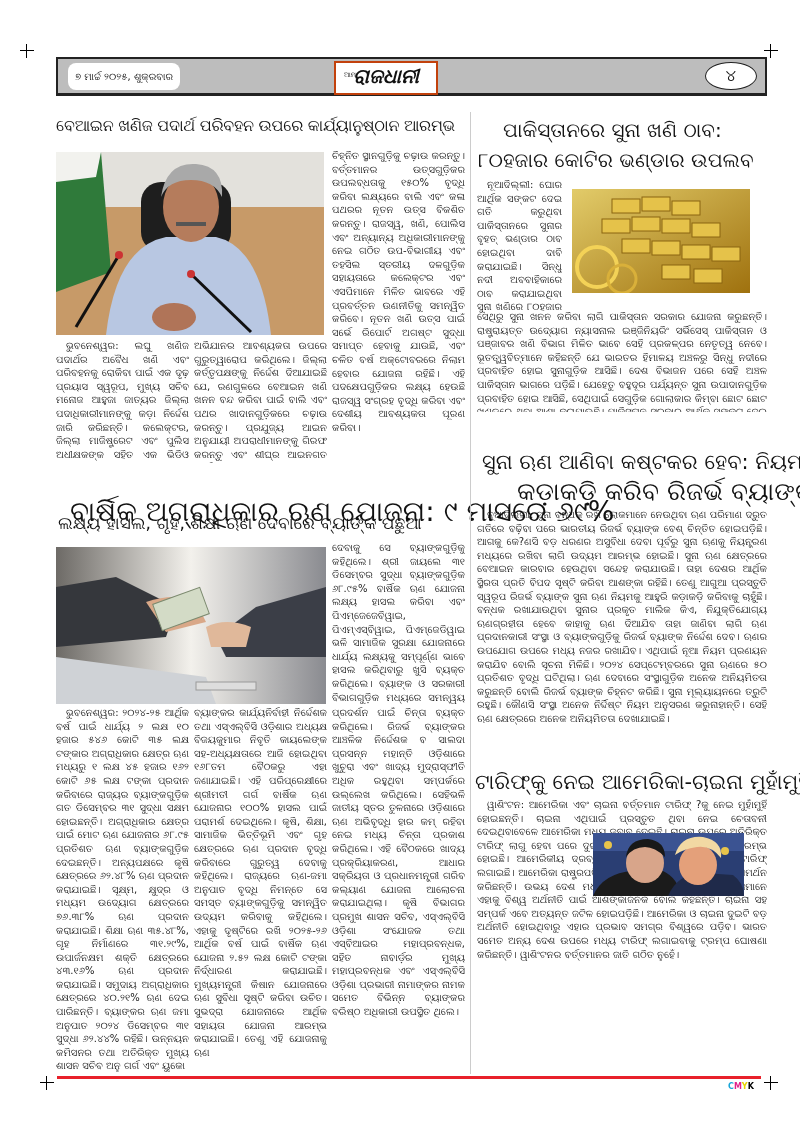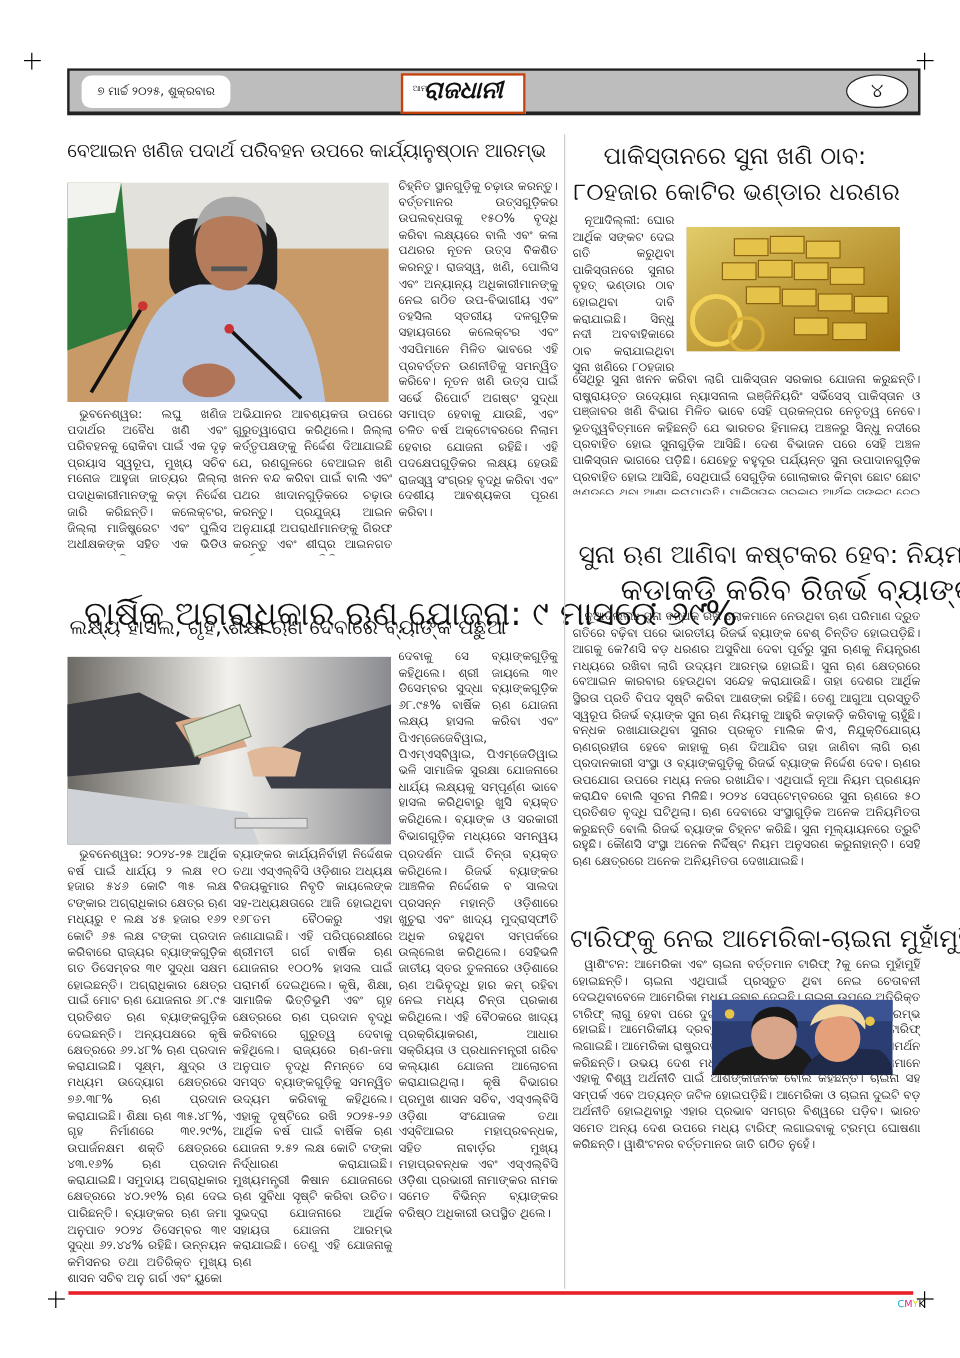--- a/index.html
+++ b/index.html
@@ -1,30 +1,30 @@
 <!DOCTYPE html>
 <html><head>
 <meta charset="utf-8">
 <style>
   html,body{margin:0;padding:0;background:#fff;}
   body{width:800px;height:1132px;position:relative;overflow:hidden;font-family:"DejaVu Sans",sans-serif;color:#111;}
   .crop{position:absolute;width:14px;height:14px;}
   .crop:before{content:"";position:absolute;left:6px;top:0;width:1px;height:14px;background:#000;}
   .crop:after{content:"";position:absolute;left:0;top:6px;width:14px;height:1px;background:#000;}
   .masthead{position:absolute;left:56px;top:57px;width:707px;height:34px;background:#bdbdbd;border:2px solid #222;border-bottom-width:3px;}
-  .date-pill{position:absolute;left:10px;top:4px;width:124px;height:27px;background:#fff;border-radius:8px;font-size:10px;line-height:27px;text-align:center;}
+  .date-pill{position:absolute;left:10px;top:4px;width:112px;height:27px;background:#fff;border-radius:8px;font-size:10px;line-height:27px;text-align:center;}
   .logo{position:absolute;left:276px;top:2px;width:100px;height:30px;background:#fff;border:2px solid #c2410c;font-size:20px;font-weight:bold;font-style:italic;text-align:center;line-height:30px;font-family:Liberation Mono, monospace;}
   .logo small{position:absolute;left:8px;top:-3px;font-size:7px;font-style:normal;font-weight:normal;}
   .page-oval{position:absolute;right:8px;top:3px;width:50px;height:26px;border:1.5px solid #222;border-radius:50%;background:#fff;font-size:16px;text-align:center;line-height:26px;}
   .headline{position:absolute;font-size:19px;line-height:26px;color:#111;white-space:nowrap;}
   .headline.big{font-size:20px;line-height:30px;}
   .photo{position:absolute;overflow:hidden;}
   .col{position:absolute;font-size:10px;line-height:13.6px;text-align:justify;color:#222;overflow:hidden;}
   .red-rule{position:absolute;left:57px;top:1076px;width:704px;height:3px;background:#e8202a;}
-  .cmyk{position:absolute;left:748px;top:1082px;font-size:8px;font-weight:normal;}
+  .cmyk{position:absolute;left:728px;top:1082px;font-size:8px;font-weight:bold;}
   .cmyk span:nth-child(1){color:#1aa6d8;}
   .cmyk span:nth-child(2){color:#e0218a;}
   .cmyk span:nth-child(3){color:#e8d400;}
   .cmyk span:nth-child(4){color:#000;}
   .vsep{position:absolute;background:#ccc;width:1px;}
 </style>
 </head>
 <body>
 
 <div class="crop" style="left:20px;top:44px;"></div>
@@ -59,21 +59,21 @@
     <line x1="195" y1="180" x2="135" y2="122" stroke="#111" stroke-width="3"></line>
     <circle cx="135" cy="122" r="4" fill="#c33"></circle>
     <ellipse cx="118" cy="165" rx="22" ry="14" fill="#b07458"></ellipse>
   </svg>
 </div>
 <div class="col" style="left:56px;top:339px;width:133px;height:124px;text-indent:10px;">ଭୁବନେଶ୍ୱର: ଲଘୁ ଖଣିଜ ପଦାର୍ଥର ଅବୈଧ ଖଣି ଏବଂ ପରିବହନକୁ ରୋକିବା ପାଇଁ ଏକ ଦୃଢ଼ ପ୍ରୟାସ ସ୍ୱରୂପ, ମୁଖ୍ୟ ସଚିବ ମନୋଜ ଆହୁଜା ଜାତ୍ୟର ଜିଲ୍ଲା ପଦାଧିକାରୀମାନଙ୍କୁ କଡ଼ା ନିର୍ଦ୍ଦେଶ ଜାରି କରିଛନ୍ତି। କଲେକ୍ଟର, ଜିଲ୍ଲା ମାଜିଷ୍ଟ୍ରେଟ ଏବଂ ପୁଲିସ ଅଧୀକ୍ଷକଙ୍କ ସହିତ ଏକ ଭିଡିଓ କନଫରେନ୍ସିଂ ସମୟରେ, ଆହୁଜା ଏହି ବେଆଇନ କାର୍ଯ୍ୟକଳାପକୁ ମୁକାବିଲା କରିବା ପାଇଁ ଏକ ବ୍ୟାପକ କାର୍ଯ୍ୟାନୁଷ୍ଠାନ</div>
 <div class="col" style="left:194px;top:339px;width:133px;height:124px;">ଅଭିଯାନର ଆବଶ୍ୟକତା ଉପରେ ଗୁରୁତ୍ୱାରୋପ କରିଥିଲେ। ଜିଲ୍ଲା କର୍ତ୍ତୃପକ୍ଷଙ୍କୁ ନିର୍ଦ୍ଦେଶ ଦିଆଯାଇଛି ଯେ, ରଣଗୁଳରେ ବେଆଇନ ଖଣି ଖନନ ବନ୍ଦ କରିବା ପାଇଁ ବାଲି ଏବଂ ପଥର ଖାଦାନଗୁଡ଼ିକରେ ଚଢ଼ାଉ କରନ୍ତୁ। ପ୍ରଯୁଜ୍ୟ ଆଇନ ଅନୁଯାୟୀ ଅପରାଧୀମାନଙ୍କୁ ଗିରଫ କରନ୍ତୁ ଏବଂ ଶୀଘ୍ର ଆଇନଗତ କାର୍ଯ୍ୟାନୁଷ୍ଠାନ ସୁନିଶ୍ଚିତ କରନ୍ତୁ। ଇ-ଟ୍ରାନଜିଟ୍ ପାସ୍ ବିନା ଅନଧିକୃତ ଖଣିଜ ପଦାର୍ଥ ପରିବହନରେ ପରିବହନ ଅଣବାକୁ ଆଶା କରୁଛନ୍ତି।</div>
 <div class="col" style="left:332px;top:149px;width:133px;height:314px;">ଚିହ୍ନିତ ସ୍ଥାନଗୁଡ଼ିକୁ ଚଢ଼ାଉ କରନ୍ତୁ। ବର୍ତ୍ତମାନର ଉତ୍ସଗୁଡ଼ିକର ଉପଲବ୍ଧତାକୁ ୧୫୦% ବୃଦ୍ଧି କରିବା ଲକ୍ଷ୍ୟରେ ବାଲି ଏବଂ କଳା ପଥରର ନୂତନ ଉତ୍ସ ବିକଶିତ କରନ୍ତୁ। ରାଜସ୍ୱ, ଖଣି, ପୋଲିସ ଏବଂ ଅନ୍ୟାନ୍ୟ ଅଧିକାରୀମାନଙ୍କୁ ନେଇ ଗଠିତ ଉପ-ବିଭାଗୀୟ ଏବଂ ତହସିଲ ସ୍ତରୀୟ ଦଳଗୁଡ଼ିକ ସହାୟତାରେ କଲେକ୍ଟର ଏବଂ ଏସପିମାନେ ମିଳିତ ଭାବରେ ଏହି ପ୍ରବର୍ତ୍ତନ ଉଣନୀତିକୁ ସମନ୍ୱିତ କରିବେ। ନୂତନ ଖଣି ଉତ୍ସ ପାଇଁ ସର୍ଭେ ରିପୋର୍ଟ ଅଗଷ୍ଟ ସୁଦ୍ଧା ସମାପ୍ତ ହେବାକୁ ଯାଉଛି, ଏବଂ ଚଳିତ ବର୍ଷ ଅକ୍ଟୋବରରେ ନିଲାମ ହେବାର ଯୋଜନା ରହିଛି। ଏହି ପଦକ୍ଷେପଗୁଡ଼ିକର ଲକ୍ଷ୍ୟ ହେଉଛି ରାଜସ୍ୱ ସଂଗ୍ରହ ବୃଦ୍ଧି କରିବା ଏବଂ ଦେଶୀୟ ଆବଶ୍ୟକତା ପୂରଣ କରିବା।</div>
 
 <div class="headline big" style="left:503px;top:115px;">ପାକିସ୍ତାନରେ ସୁନା ଖଣି ଠାବ:</div>
-<div class="headline big" style="left:478px;top:145px;">୮୦ହଜାର କୋଟିର ଭଣ୍ଡାର ଧରଣର</div>
+<div class="headline big" style="left:478px;top:145px;">୮୦ହଜାର କୋଟିର ଭଣ୍ଡାର ଉପଲବ</div>
 <div class="col" style="left:477px;top:178px;width:85px;height:136px;text-indent:10px;">ନୂଆଦିଲ୍ଲୀ: ଘୋର ଆର୍ଥିକ ସଙ୍କଟ ଦେଇ ଗତି କରୁଥିବା ପାକିସ୍ତାନରେ ସୁନାର ବୃହତ୍ ଭଣ୍ଡାର ଠାବ ହୋଇଥିବା ଦାବି କରାଯାଇଛି। ସିନ୍ଧୁ ନଦୀ ଅବବାହିକାରେ ଠାବ କରାଯାଇଥିବା ସୁନା ଖଣିରେ ୮୦ହଜାର କୋଟି ଟଙ୍କାର ସୁନା ରହିଛି ବୋଲି ଆକଳନ କରାଯାଇଛି। ପଞ୍ଜାବ ପ୍ରଦେଶର ଅଟୋକ ଜିଲ୍ଲାରେ ସରକାରୀ ଏଜେନ୍ସି କରିଥିବା ସର୍ବେକ୍ଷଣରୁ ଏହି ଖଣି ଠାବ କରାଯାଇଛି।</div>
 <div class="photo" style="left:572px;top:189px;width:178px;height:104px;">
   <svg width="178" height="104" viewBox="0 0 178 104">
     <defs>
       <linearGradient id="g1" x1="0" y1="0" x2="1" y2="1">
         <stop offset="0" stop-color="#f7e27a"></stop>
         <stop offset="1" stop-color="#a8780f"></stop>
       </linearGradient>
     </defs>
     <rect width="178" height="104" fill="#6b4a0a"></rect>

